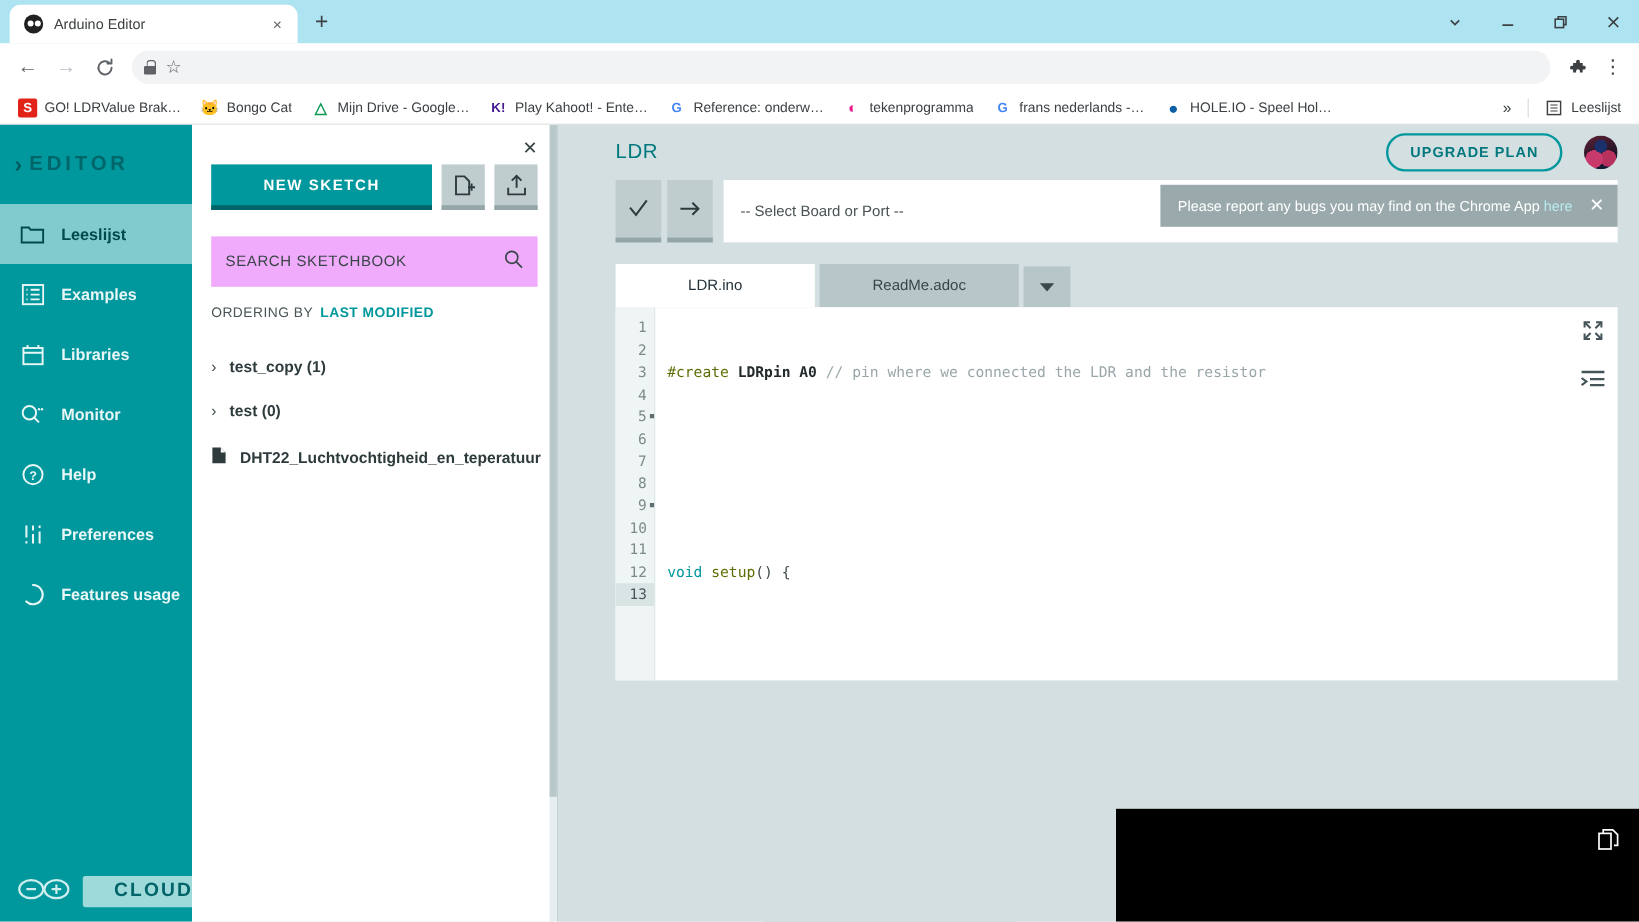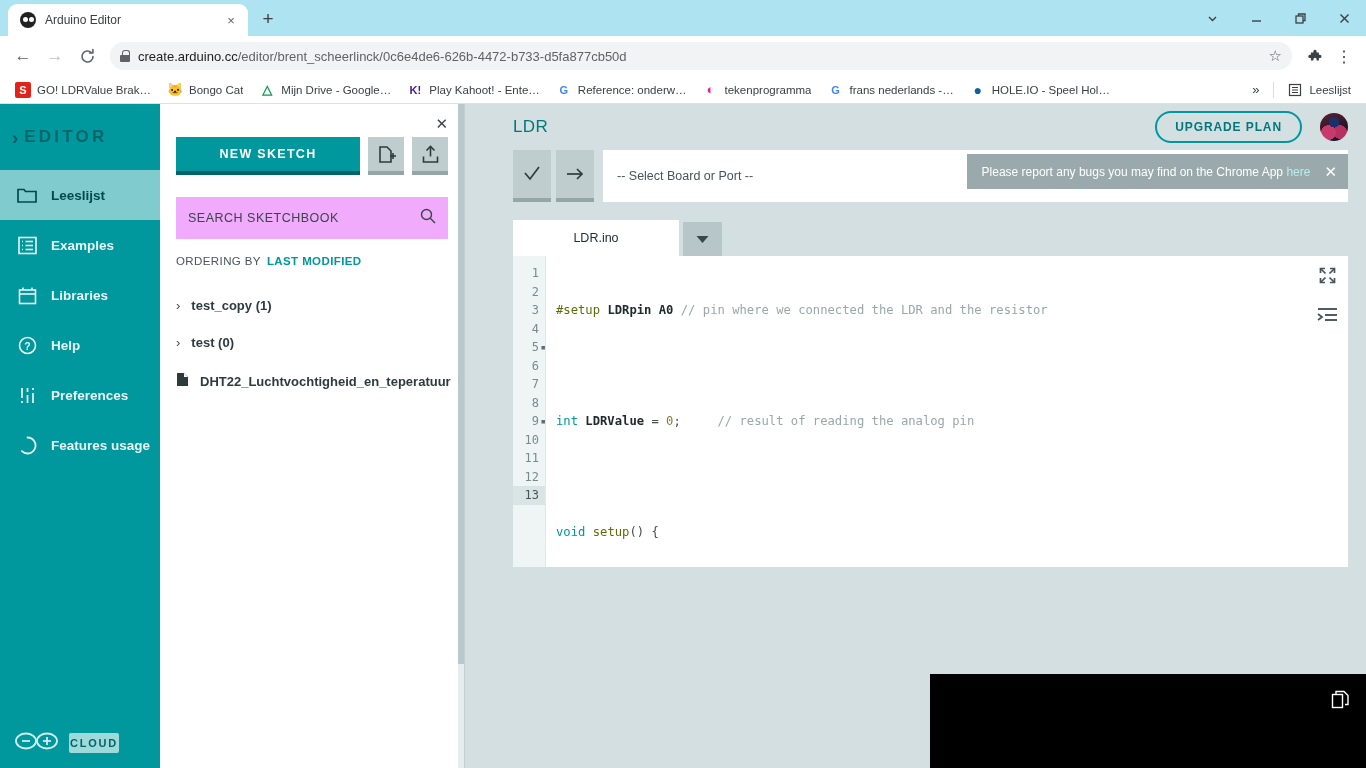--- a/index.html
+++ b/index.html
@@ -169,22 +169,22 @@
     width: 22px; height: 22px; flex: 0 0 22px;
     display: flex; align-items: center; justify-content: center;
   }
   .sb-spacer { flex: 1; }
   .sb-footer {
     height: 70px; display: flex; align-items: center;
     gap: 9px; padding-left: 14px;
   }
   .cloud-badge {
     background: #9fdadb; color: #006468;
-    font-size: 11px; font-weight: 700; letter-spacing: 1.8px;
-    padding: 4px 1px; border-radius: 2px;
+    font-size: 16px; font-weight: 700; letter-spacing: 1.8px;
+    padding: 4px 26px; border-radius: 2px;
   }
 
   
   .panel {
     width: 305px; flex: 0 0 305px;
     background: #ffffff;
     display: flex; flex-direction: column;
     position: relative;
     border-right: 1px solid #c2d0d2;
   }
@@ -406,21 +406,20 @@
   <div class="nav-btn">←</div>
   <div class="nav-btn disabled">→</div>
   <div class="nav-btn">
     <svg width="17" height="17" viewBox="0 0 17 17">
         <path d="M14 8.5a5.5 5.5 0 1 1-1.7-3.97" stroke="#5f6368" stroke-width="1.6" fill="none" stroke-linecap="round"></path>
         <path d="M13.9 1.6v3.4h-3.4" stroke="#5f6368" stroke-width="1.6" fill="none" stroke-linecap="round" stroke-linejoin="round"></path>
       </svg>
   </div>
   <div class="omnibox">
     <span class="lock-icon"></span>
-    <span class="url"><span class="host">create.arduino.cc</span><span>/editor/brent_scheerlinck/0c6e4de6-626b-4472-b733-d5fa877cb50d</span></span>
     <span class="star-icon">☆</span>
   </div>
   <div class="tb-icon">
     <svg width="17" height="17" viewBox="0 0 17 17">
         <path d="M7 2.2a1.6 1.6 0 0 1 3.2 0v1h2.3v2.4h1a1.6 1.6 0 0 1 0 3.2h-1v2.4h-2.3v-1a1.6 1.6 0 0 0-3.2 0v1H4.5V8.8h-1a1.6 1.6 0 0 1 0-3.2h1V3.2H7z" fill="#3c4043" transform="translate(0.4,1.2)"></path>
       </svg>
   </div>
   <div class="tb-icon">⋮</div>
 </div>
 
@@ -510,20 +509,31 @@
         <svg width="19" height="19" viewBox="0 0 19 19">
             <rect x="1.5" y="4" width="16" height="13.5" stroke="#e8f6f6" stroke-width="1.6" fill="none"></rect>
             <line x1="1.5" y1="8" x2="17.5" y2="8" stroke="#e8f6f6" stroke-width="1.6"></line>
             <line x1="5" y1="1.5" x2="5" y2="4" stroke="#e8f6f6" stroke-width="1.6"></line>
             <line x1="14" y1="1.5" x2="14" y2="4" stroke="#e8f6f6" stroke-width="1.6"></line>
           </svg>
       </span>
       <span>Libraries</span>
     </div>
 
+    <div class="nav-item">
+      <span class="nav-ico">
+        <svg width="20" height="19" viewBox="0 0 20 19">
+            <circle cx="7.5" cy="8" r="5.6" stroke="#e8f6f6" stroke-width="1.6" fill="none"></circle>
+            <line x1="11.6" y1="12.1" x2="15.5" y2="16" stroke="#e8f6f6" stroke-width="1.6"></line>
+            <circle cx="15.5" cy="5" r="1" fill="#e8f6f6"></circle>
+            <circle cx="18" cy="5" r="1" fill="#e8f6f6"></circle>
+          </svg>
+      </span>
+      <span>Monitor</span>
+    </div>
 
 
     <div class="nav-item">
       <span class="nav-ico">
         <svg width="19" height="19" viewBox="0 0 19 19">
             <circle cx="9.5" cy="9.5" r="8" stroke="#e8f6f6" stroke-width="1.6" fill="none"></circle>
             <text x="9.5" y="13.6" text-anchor="middle" font-size="10.5" fill="#e8f6f6" font-family="Liberation Sans, sans-serif">?</text>
           </svg>
       </span>
       <span>Help</span>
@@ -650,20 +660,21 @@
       <div class="board-select">-- Select Board or Port --</div>
     </div>
 
     <div class="notice">
       <span><span>Please report any bugs you may find on the Chrome App</span> <a href="#">here</a></span>
       <span class="x">✕</span>
     </div>
 
     <div class="tabs-row">
       <div class="etab active">LDR.ino</div>
+      <div class="etab">ReadMe.adoc</div>
       <div class="etab-drop">
         <svg width="13" height="9" viewBox="0 0 13 9">
             <path d="M0.5 1h12L6.5 8z" fill="#39484a"></path>
           </svg>
       </div>
     </div>
 
     <div class="editor">
       <div class="gutter">
         <div class="ln"><span>1</span></div>
@@ -675,23 +686,22 @@
         <div class="ln"><span>7</span></div>
         <div class="ln"><span>8</span></div>
         <div class="ln"><span>9</span><span class="fold">▪</span></div>
         <div class="ln"><span>10</span></div>
         <div class="ln"><span>11</span></div>
         <div class="ln"><span>12</span></div>
         <div class="ln cur"><span>13</span></div>
       </div>
 
       <div class="code">
-        <div class="ln"><span class="kw">#setup</span> <span class="id">LDRpin</span> <span class="id">A0</span> <span class="cmt">// pin where we connected the LDR and the resistor</span></div>
+        <div class="ln"><span class="kw">#create</span> <span class="id">LDRpin</span> <span class="id">A0</span> <span class="cmt">// pin where we connected the LDR and the resistor</span></div>
         <div class="ln"></div>
-        <div class="ln"><span class="typ">int</span> <span class="id">LDRValue</span> <span class="op">=</span> <span class="num">0</span><span class="op">;</span>     <span class="cmt">// result of reading the analog pin</span></div>
         <div class="ln"></div>
         <div class="ln"><span class="typ">void</span> <span class="kw">setup</span><span class="op">() {</span></div>
         
         
         
         
         
         
         
         

